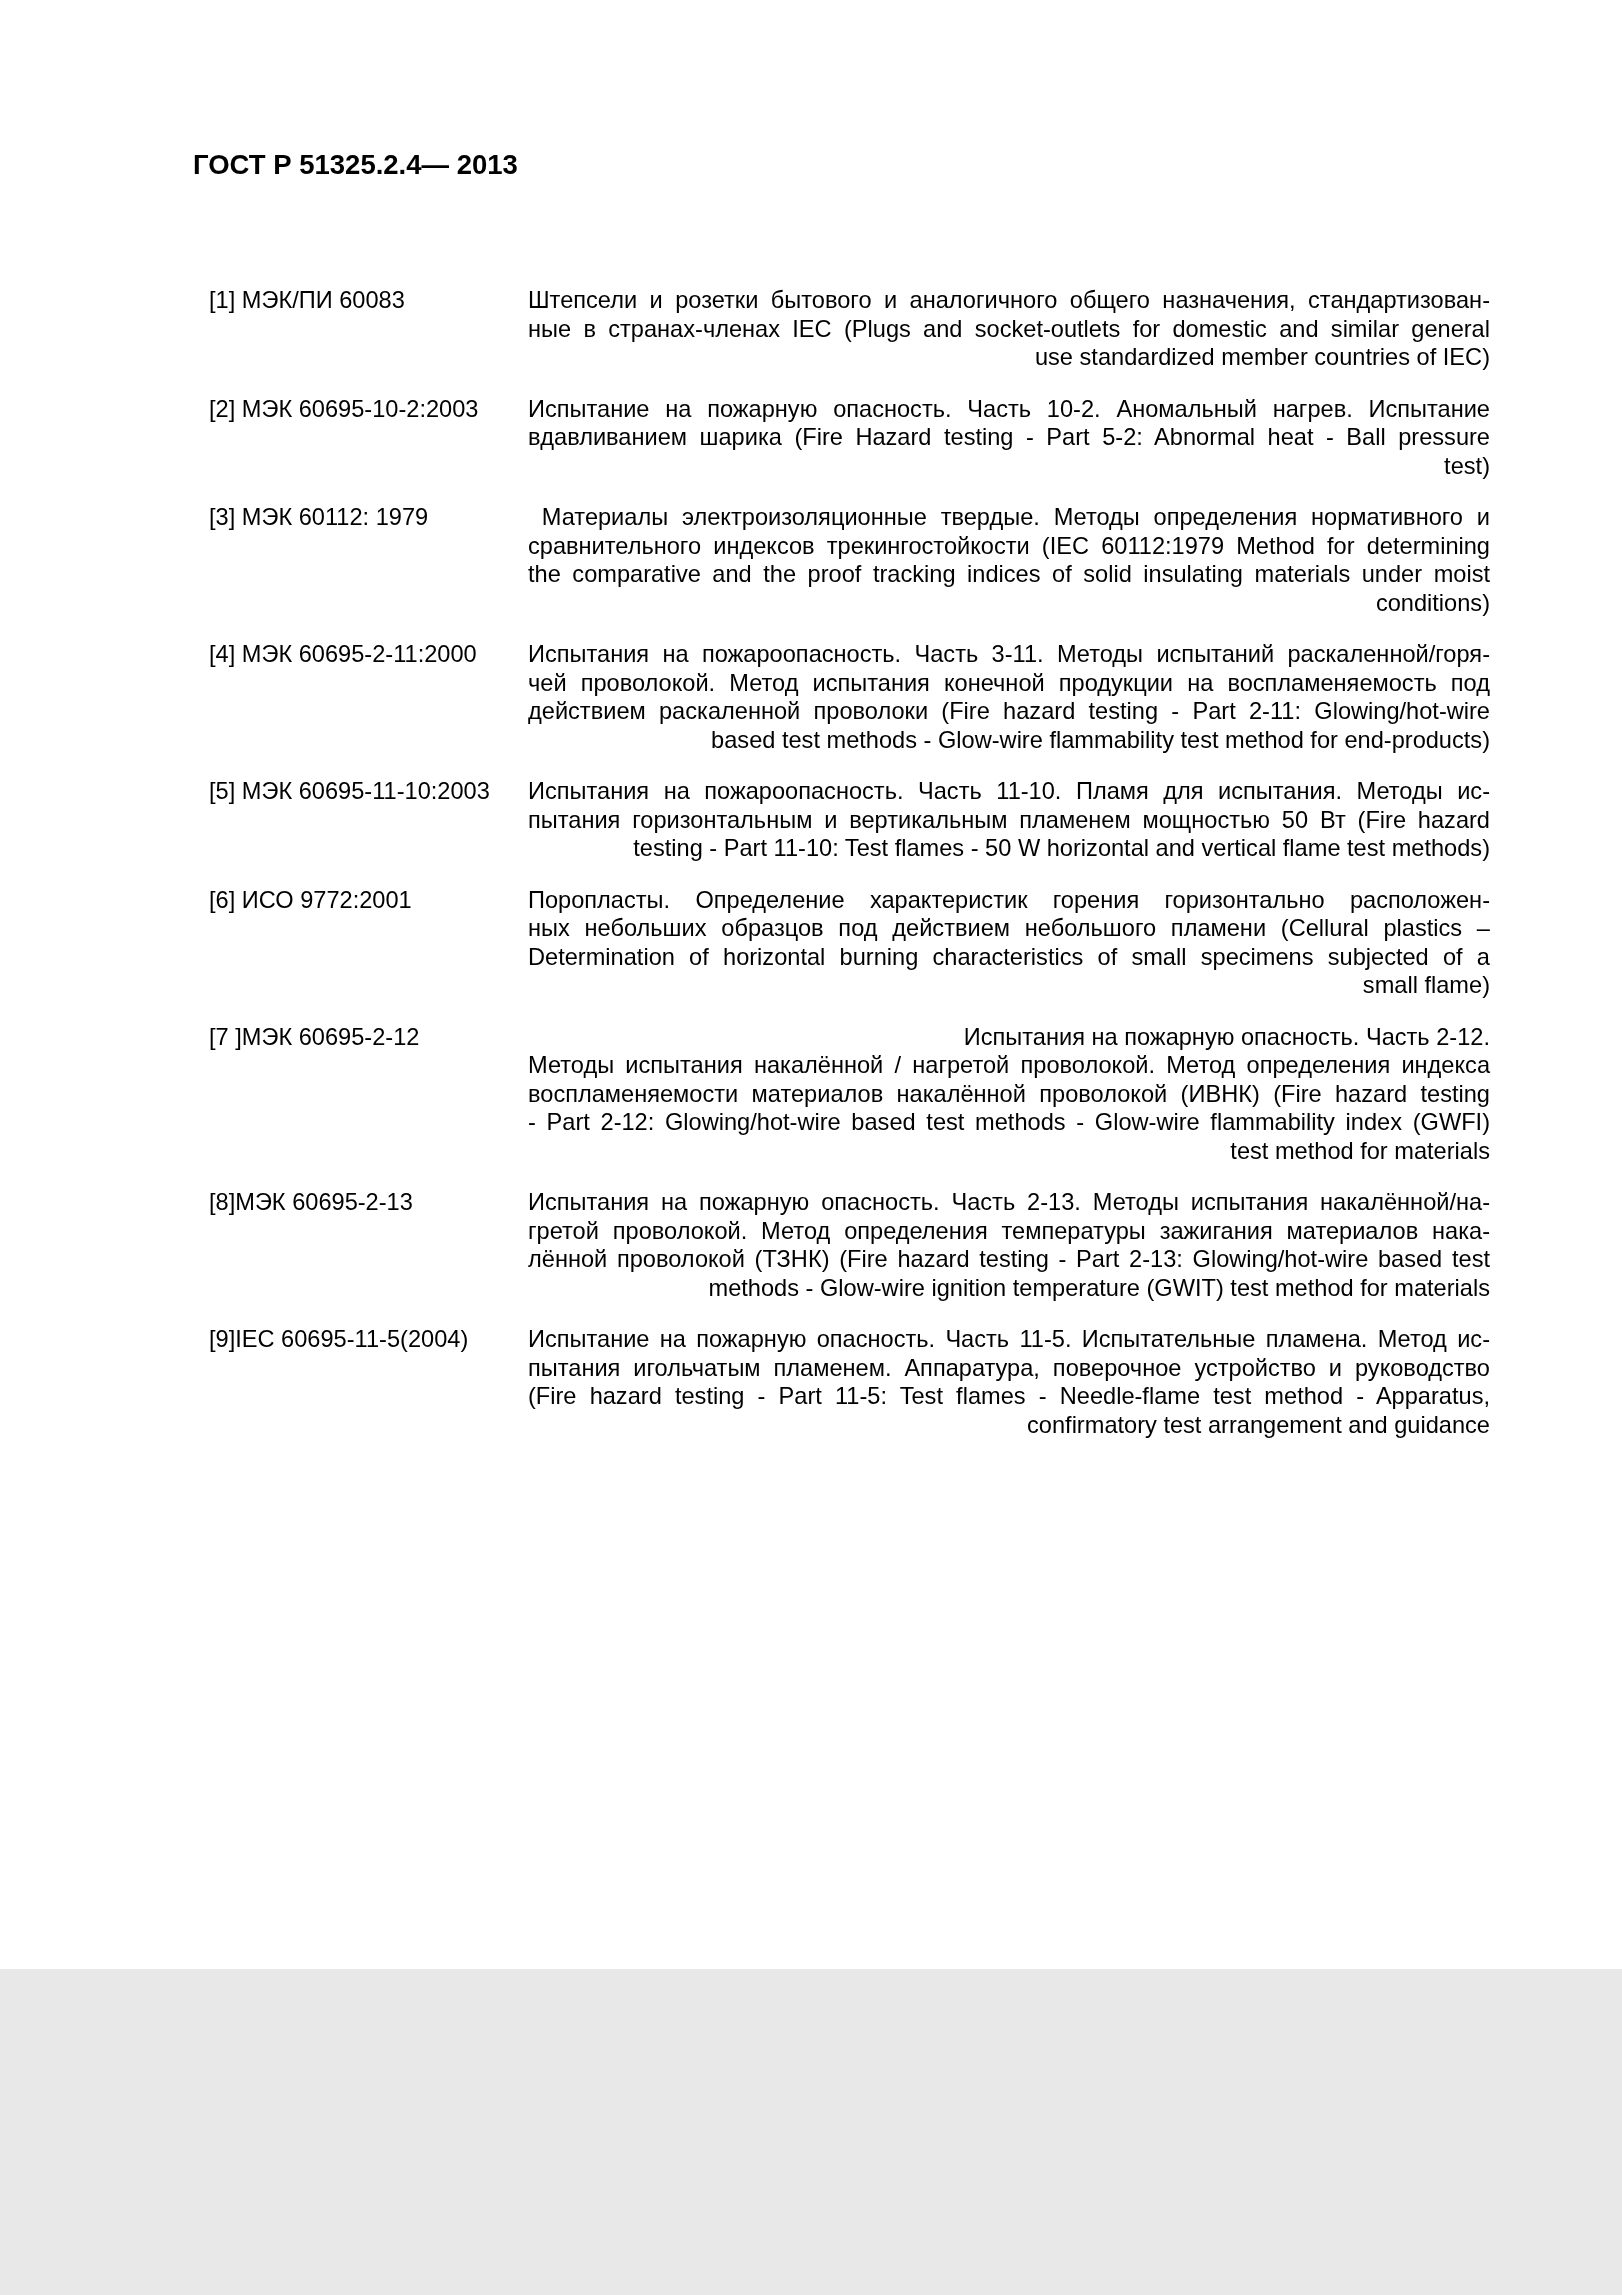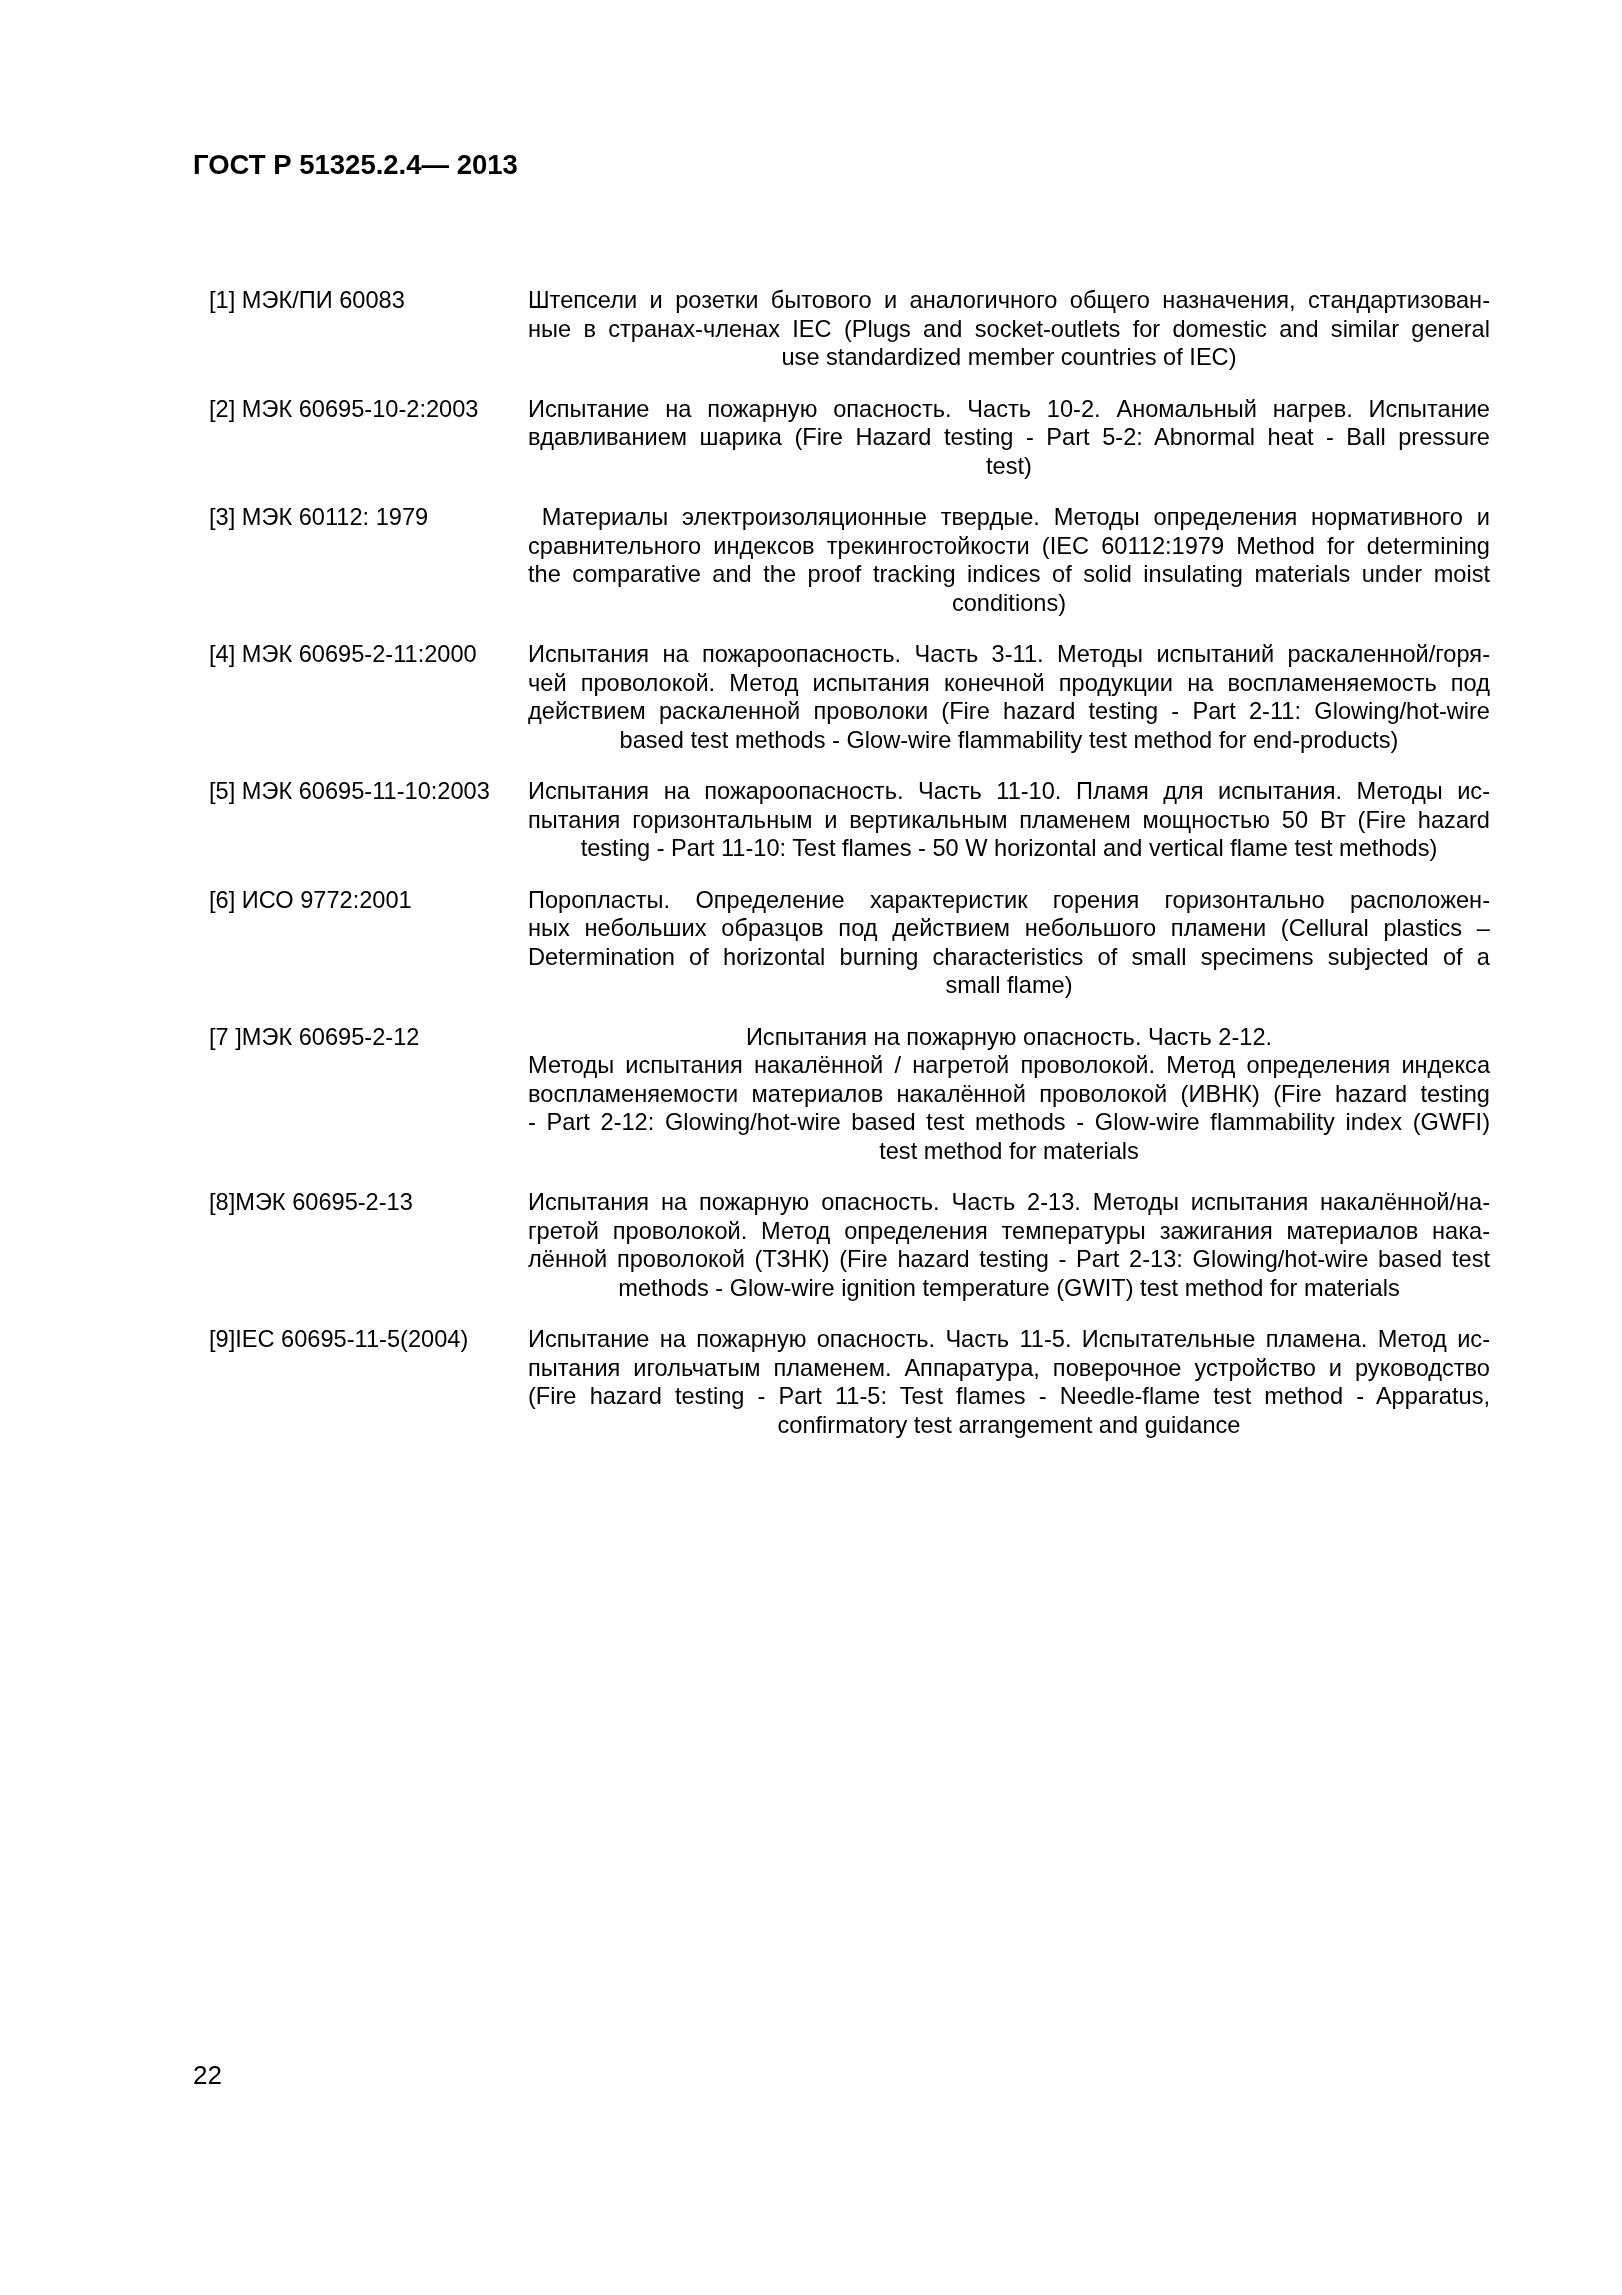--- a/index.html
+++ b/index.html
@@ -1,19 +1,19 @@
 <!DOCTYPE html>
 <html style="font-size:10.5px"><head>
 <meta charset="utf-8">
 <style>
   html, body { margin: 0; padding: 0; background: #e8e8e8; }
   .page {
     position: relative;
     width: 1622px;
-    height: 2295px;
+    height: 1969px;
     background: #ffffff;
     font-family: "Liberation Sans", sans-serif;
     color: #000000;
     overflow: hidden;
   }
   .doc-code {
     position: absolute;
     left: 193px;
     top: 149px;
     font-size: 27.5px;
@@ -41,21 +41,21 @@
     display: flex;
     flex-direction: row;
     margin-bottom: 23px;
   }
   .entry-label {
     flex: 0 0 319px;
     width: 319px;
     white-space: pre;
   }
   .entry-desc { flex: 1 1 auto; min-width: 0; }
-  .ln { text-align: center; }
+  .ln { text-align: right; }
   .j  { text-align: justify; text-align-last: justify; }
   .page-num {
     position: absolute;
     left: 193px;
     top: 2060px;
     font-size: 26px;
   }
 </style>
 </head>
 <body>

